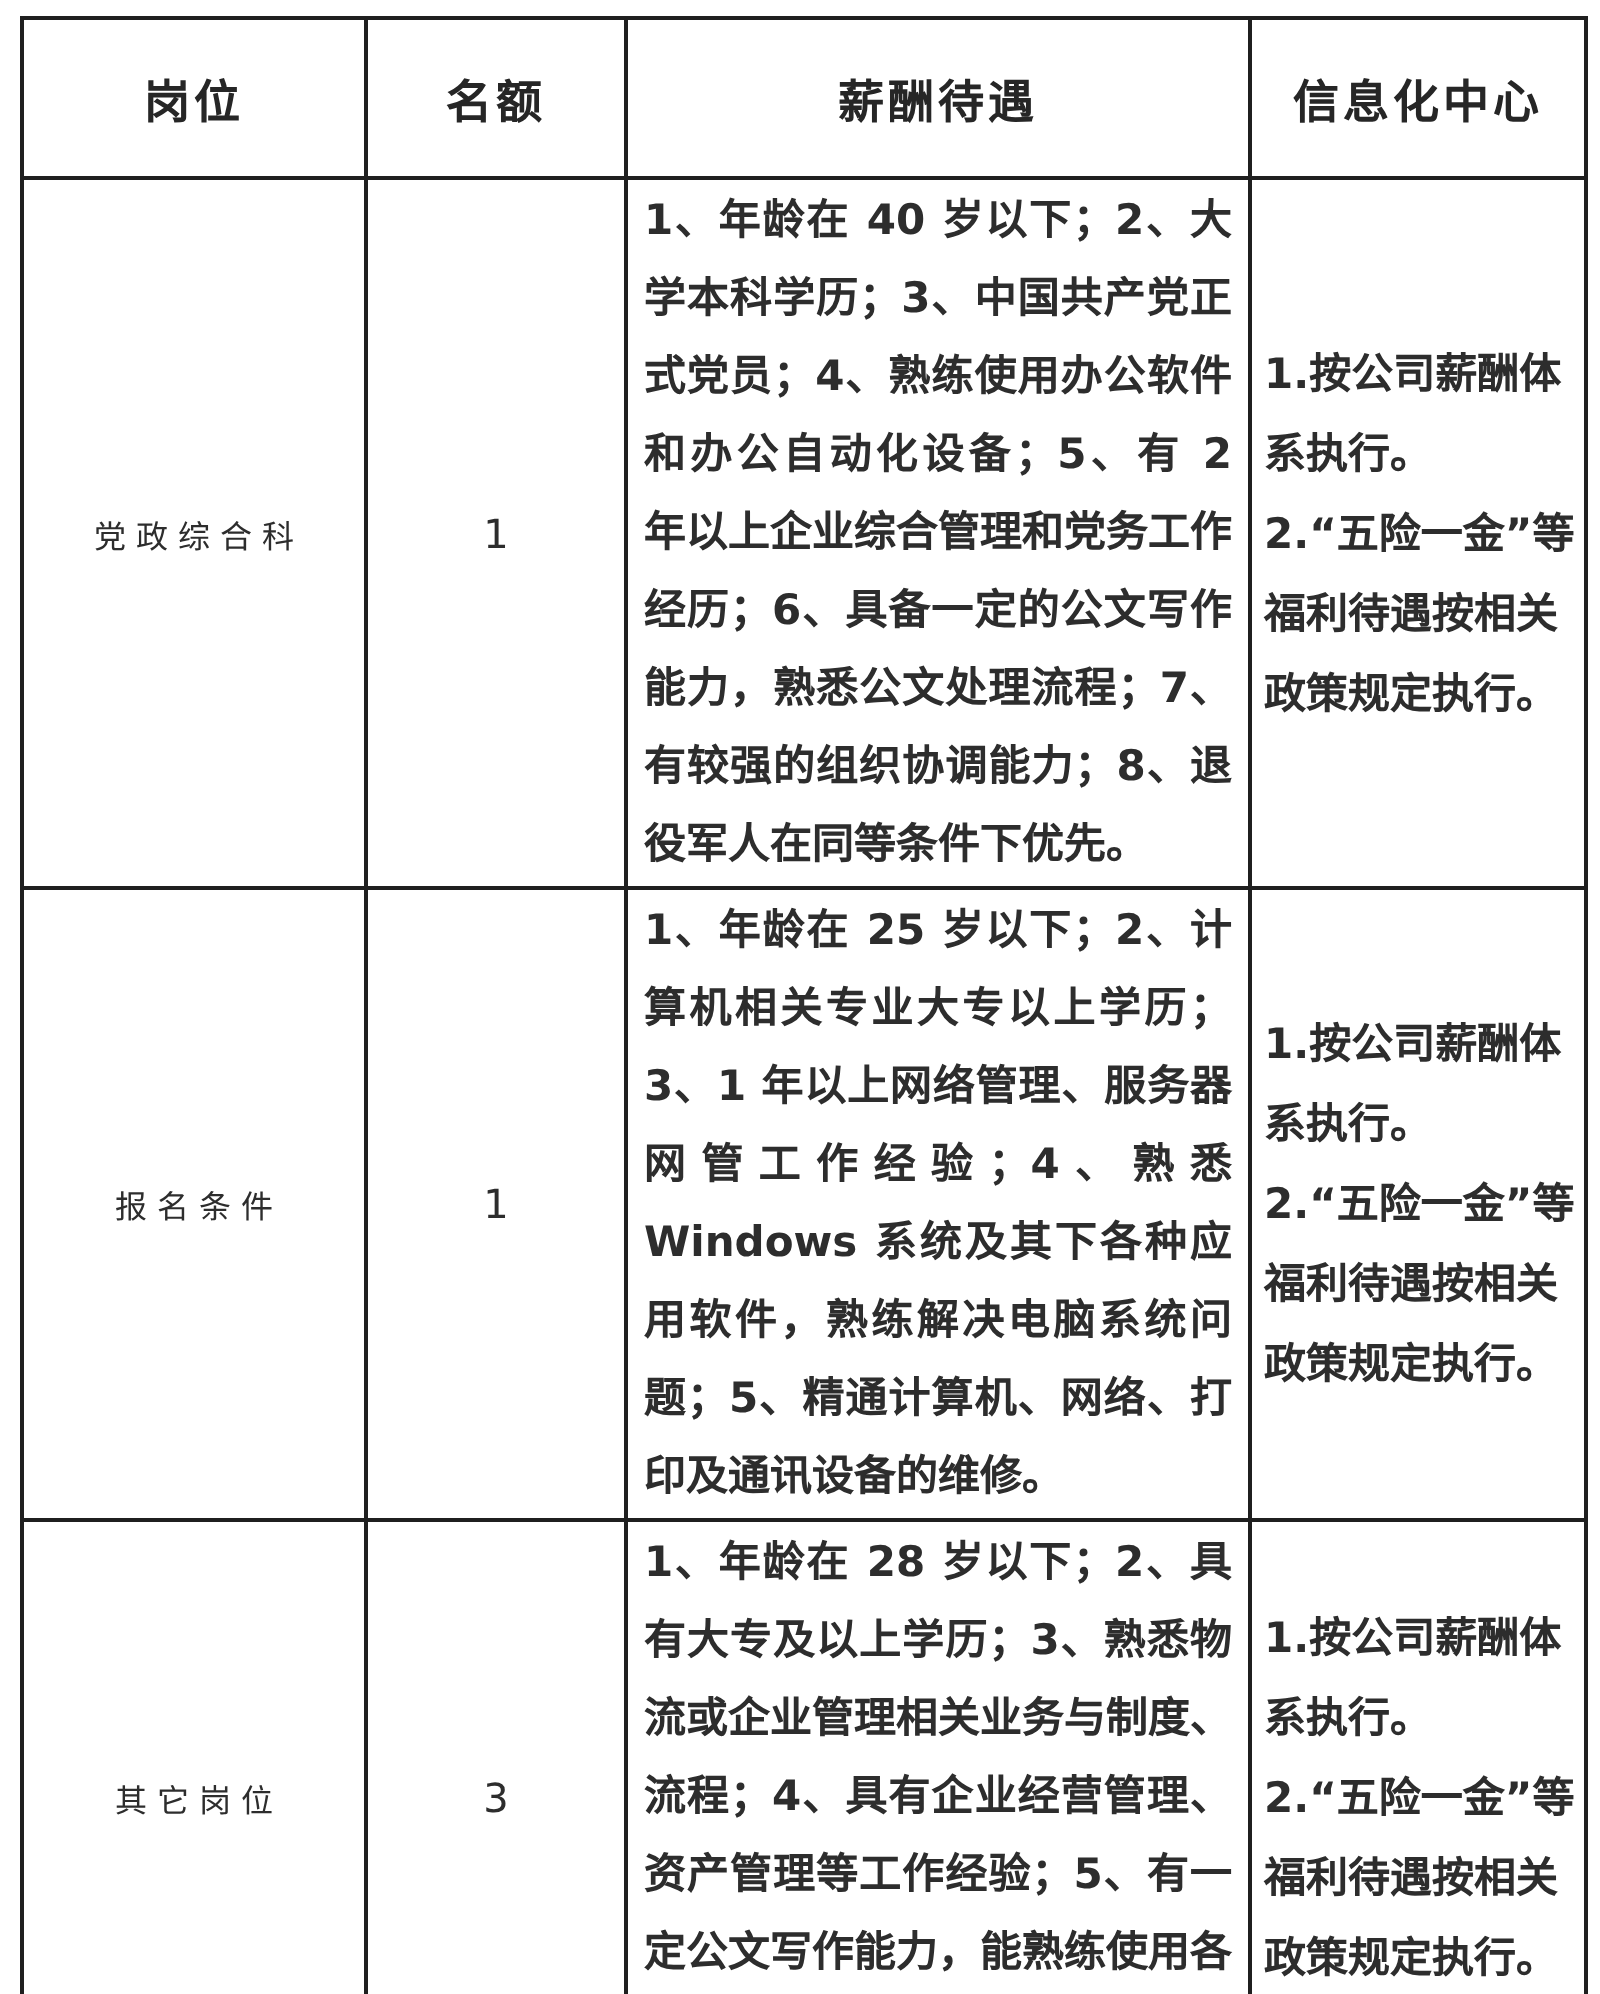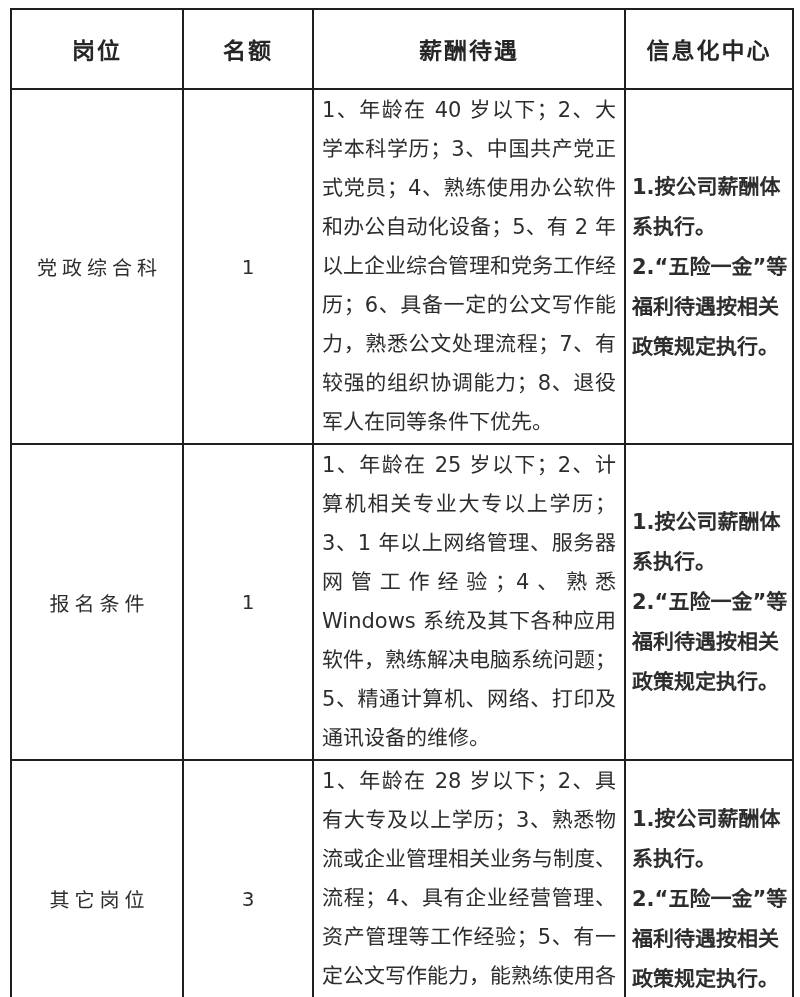--- a/index.html
+++ b/index.html
@@ -48,36 +48,37 @@
   }
 
   
   tr.row-0 { height: 352px; }
   tr.row-1 { height: 275px; }
   tr.row-2 { height: 274px; }
 
   td.cell-position {
     text-align: center;
     vertical-align: middle;
-    font-size: 20px;
+    font-size: 16px;
     letter-spacing: 5px;
     text-indent: 5px; 
   }
   td.cell-quota {
     text-align: center;
     vertical-align: middle;
     font-size: 20px;
   }
   td.cell-req {
     vertical-align: middle;
     text-align: justify;
     text-justify: inter-ideograph;
     font-size: 21px;
     line-height: 39px;
     padding: 1px 8px;
+    font-weight: bold;
   }
   td.cell-salary {
     vertical-align: middle;
     font-size: 21px;
     line-height: 40px;
     padding: 2px 4px 2px 6px;
   }
   td.cell-salary p {
     margin: 0;
     font-weight: bold;

